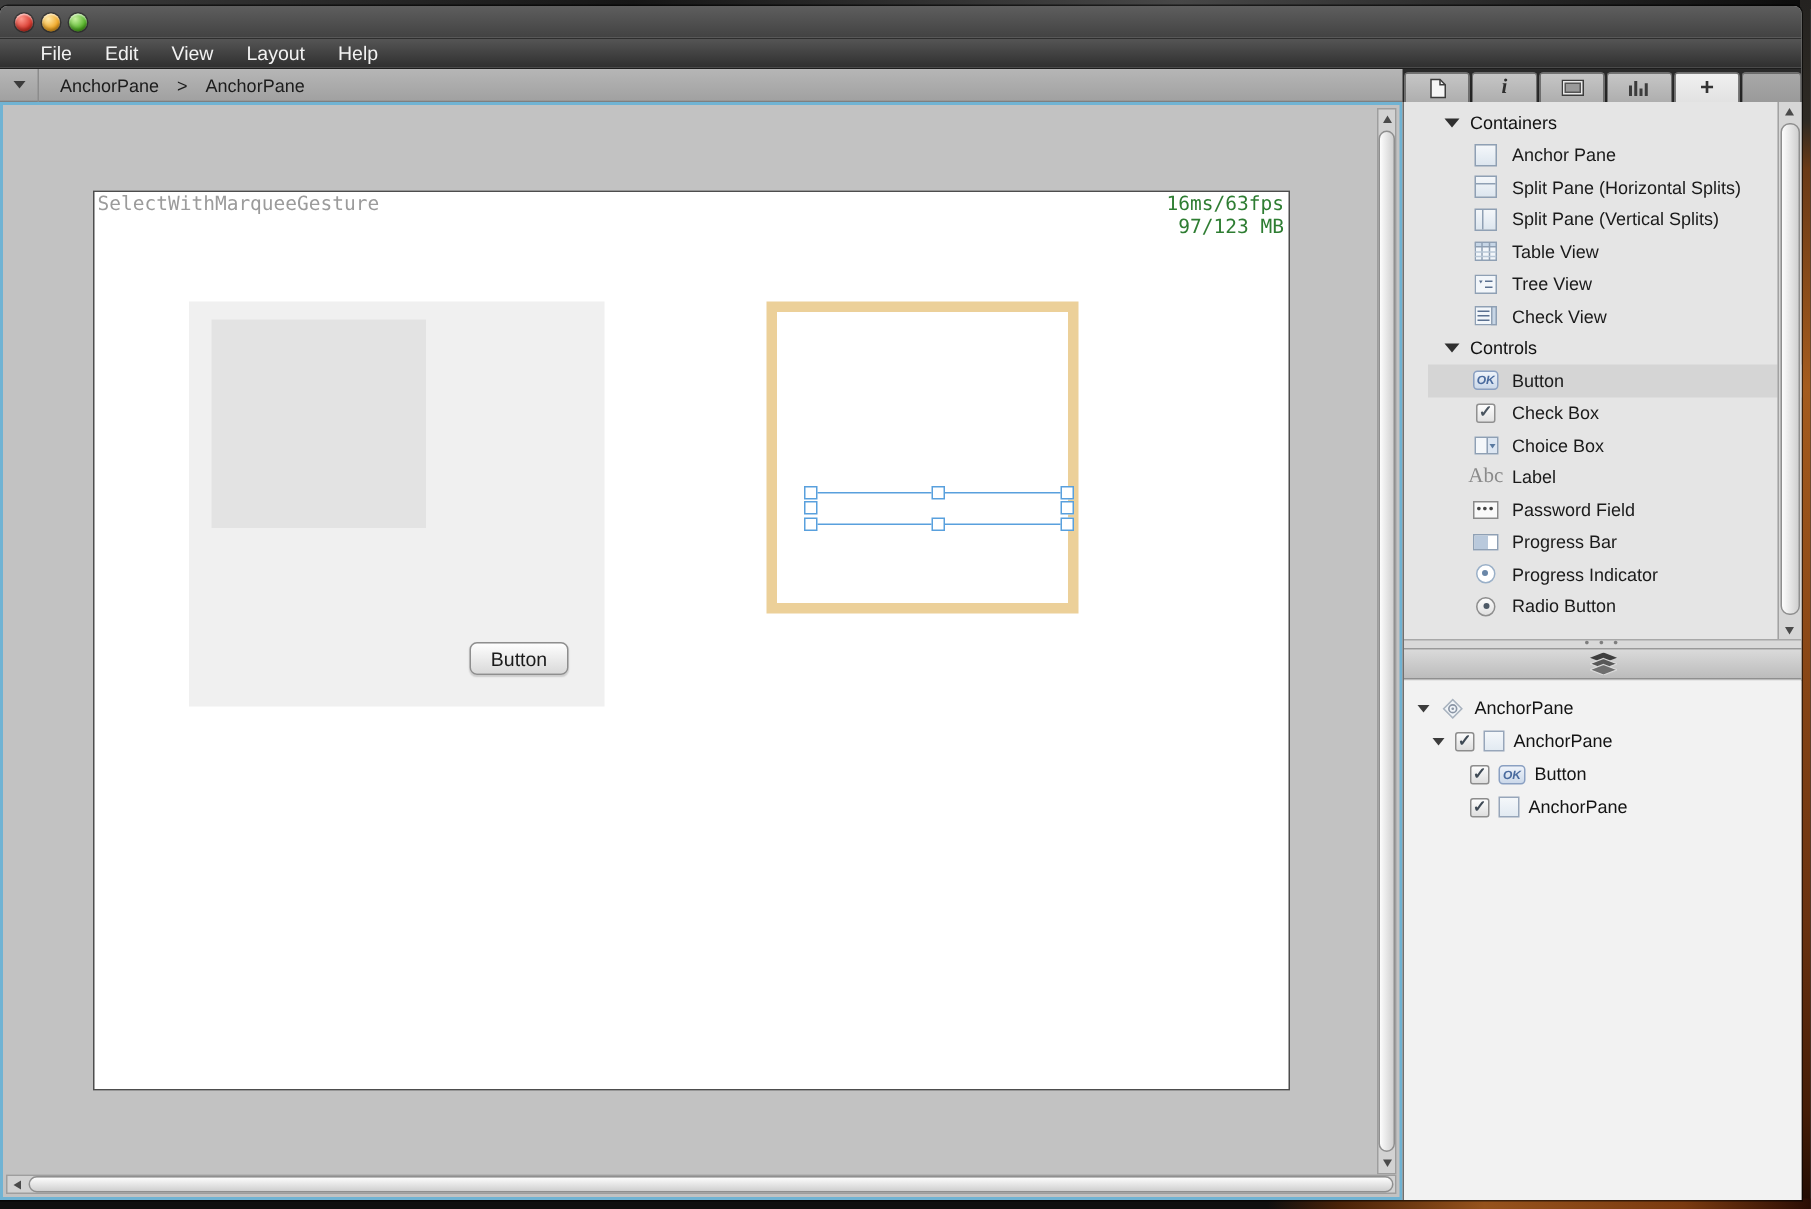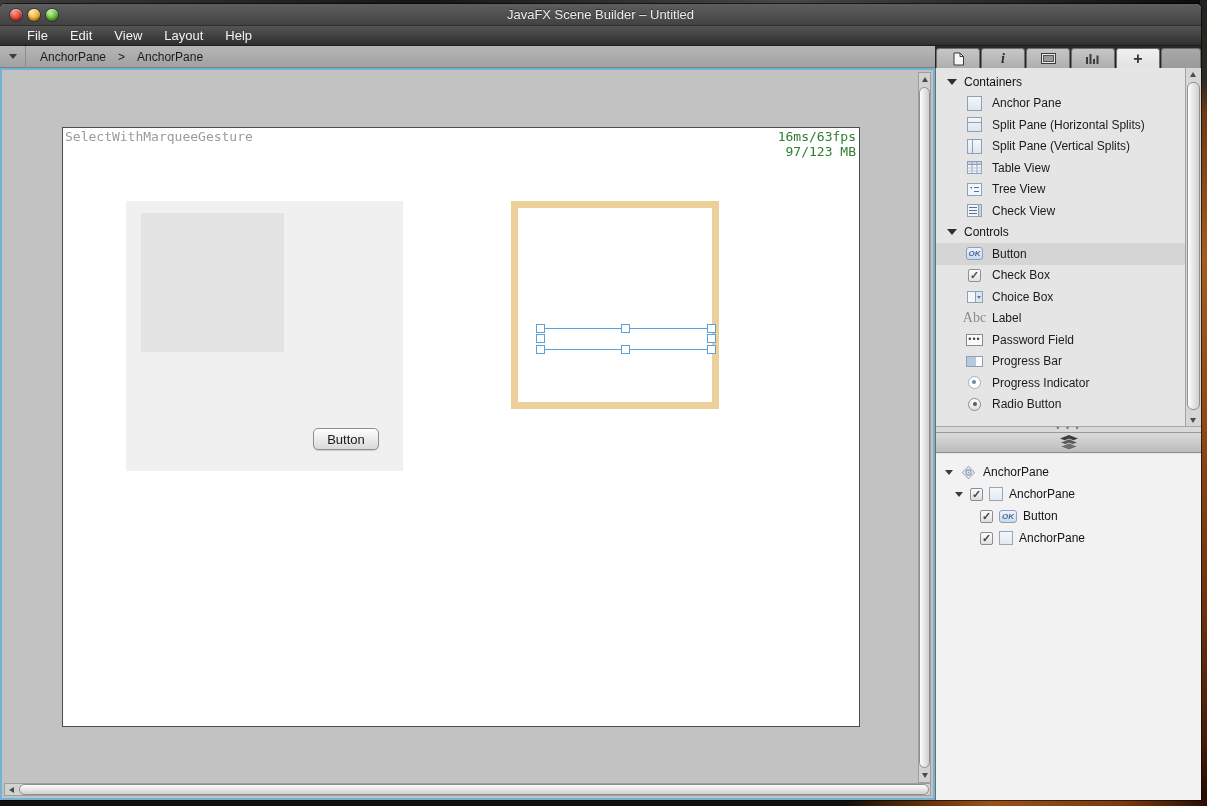--- a/index.html
+++ b/index.html
@@ -91,21 +91,21 @@
   .sb-h .sb-thumb { top:0px; bottom:0px; left:14px; right:1px; background:linear-gradient(#fdfdfd,#cfcfcf); }
   .arr { position:absolute; width:0; height:0; }
   .arr-up { left:3px; top:4px; border-left:3.5px solid transparent; border-right:3.5px solid transparent; border-bottom:5px solid #4a4a4a; }
   .arr-dn { left:3px; bottom:4px; border-left:3.5px solid transparent; border-right:3.5px solid transparent; border-top:5px solid #4a4a4a; }
   .arr-lf { left:4px; top:3px; border-top:3.5px solid transparent; border-bottom:3.5px solid transparent; border-right:5px solid #4a4a4a; }
 
   
   .right-panel { position:absolute; left:935px; top:64px; width:266px; height:732px; background:#e5e5e5;
     border-left:1px solid #6f6f6f; }
   .library { position:absolute; left:0; top:0; width:100%; height:358px; overflow:hidden; background:#e5e5e5; }
-  .lib-rows { position:absolute; left:0; top:3px; right:32px; }
+  .lib-rows { position:absolute; left:0; top:3px; right:32px;padding-left:16px; }
   .lib-row { height:21.5px; display:flex; align-items:center; font-size:12px; color:#1a1a1a; width:266px; }
   .lib-row.selected { background:#d5d5d5; }
   .sec-head { padding-left:11px; font-size:12px; color:#111; display:flex; align-items:center; gap:7px; height:21.5px; }
   .sec-tri { width:0; height:0; border-left:5px solid transparent; border-right:5px solid transparent; border-top:6px solid #2f2f2f; }
   .licon { width:17px; height:17px; margin-left:30px; margin-right:9px; display:inline-flex;
     align-items:center; justify-content:center; flex:none; }
   .box-icon { width:15px; height:15px; background:linear-gradient(#f4f7fa,#dde6ef); border:1px solid #8fa0b4; position:relative; }
   .split-v::after { content:""; position:absolute; left:4px; top:0; bottom:0; width:1px; background:#8fa0b4; }
   .split-h::after { content:""; position:absolute; top:4px; left:0; right:0; height:1px; background:#8fa0b4; }
   .ok-icon { width:18px; height:13px; border:1px solid #8aa0c2; border-radius:3px;
@@ -155,21 +155,20 @@
 <div class="desktop-top"></div>
 <div class="desktop-right"></div>
 <div class="desktop-bottom"></div>
 
 <div class="window">
 
   <div class="titlebar">
     <div class="traffic t-red"></div>
     <div class="traffic t-yellow"></div>
     <div class="traffic t-green"></div>
-    <div class="title">JavaFX Scene Builder – Untitled</div>
   </div>
 
   <div class="menubar">
     <span class="menu-item">File</span>
     <span class="menu-item">Edit</span>
     <span class="menu-item">View</span>
     <span class="menu-item">Layout</span>
     <span class="menu-item">Help</span>
   </div>
 

